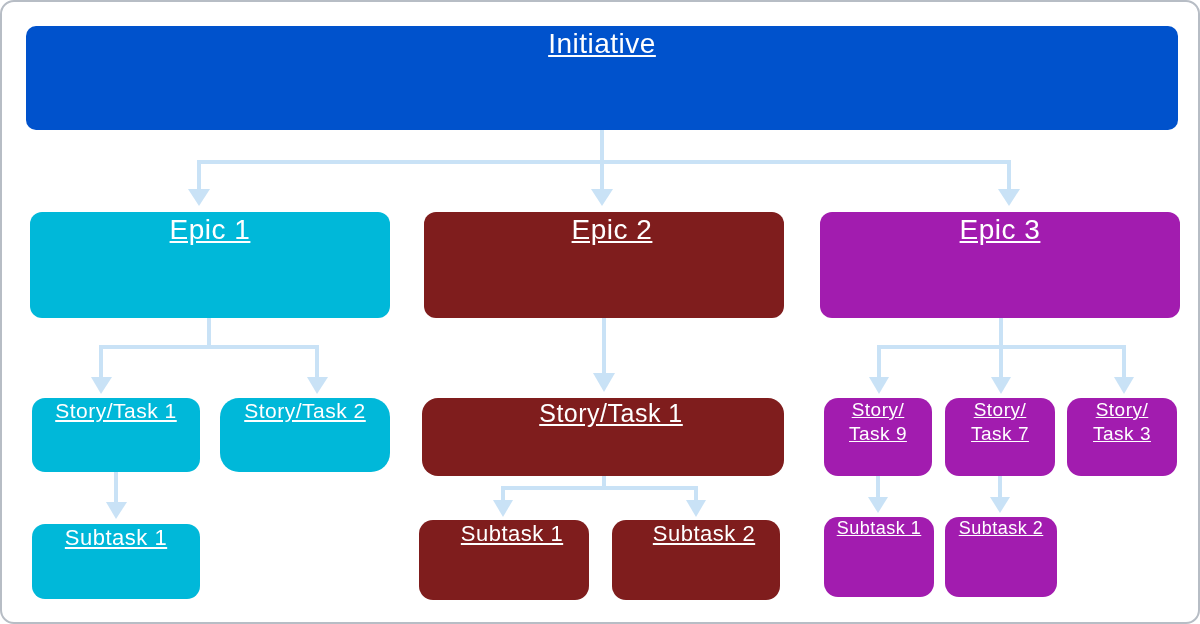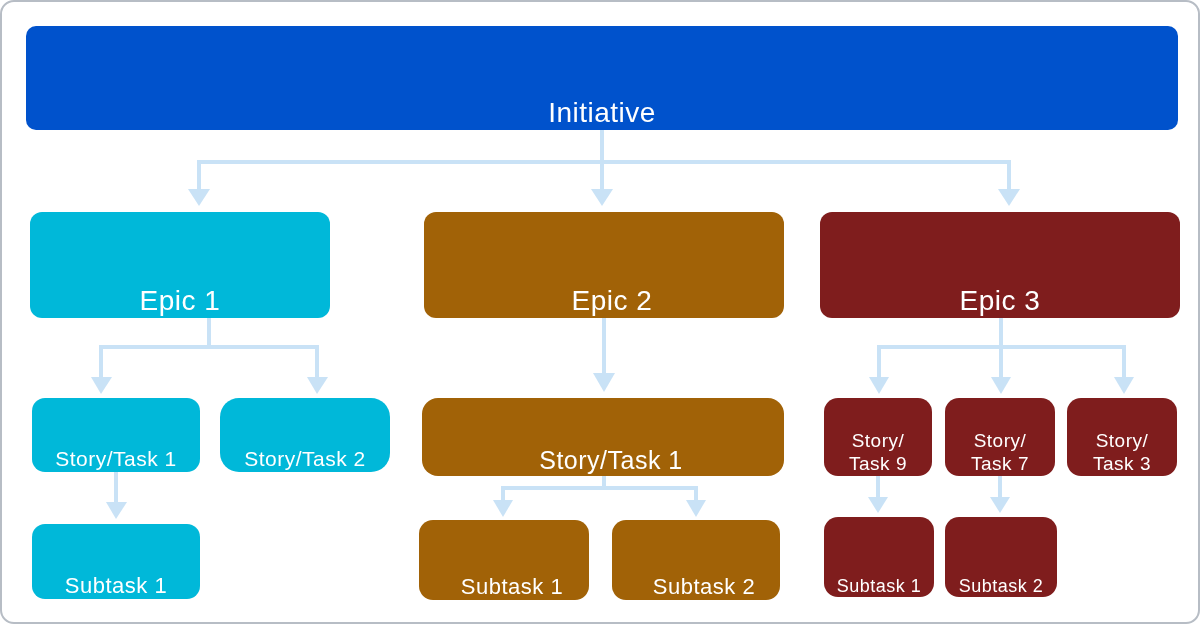--- a/index.html
+++ b/index.html
@@ -29,32 +29,33 @@
     stroke-width: 4;
     fill: none;
   }
   .connectors polygon {
     fill: #C9E2F6;
     stroke: none;
   }
   .node {
     position: absolute;
     display: flex;
-    align-items: flex-end;
+    align-items: flex-start;
     justify-content: center;
     text-align: center;
     color: #ffffff;
     letter-spacing: 0.5px;
     line-height: 1.25;
     box-sizing: border-box;
+    text-decoration: underline;
   }
   .bg-blue   { background: #0052CC; }
   .bg-cyan   { background: #00B8D9; }
-  .bg-orange { background: #a16207; padding-left: 16px; }
-  .bg-purple { background: #7f1d1d; }
+  .bg-orange { background: #7f1d1d; padding-left: 16px; }
+  .bg-purple { background: #a21caf; }
   .lbl { display: block; }
   .line { display: block; }
 </style>
 </head>
 <body>
 
 <div class="frame">
 
   <svg class="connectors" width="1200" height="624" viewBox="0 0 1200 624">
 
@@ -113,21 +114,21 @@
       <polygon points="866,495 886,495 876,511"></polygon>
       <path d="M998 474 V496"></path>
       <polygon points="988,495 1008,495 998,511"></polygon>
     </g>
   </svg>
 
   <div class="node bg-blue" style="left:24px;top:24px;width:1152px;height:104px;border-radius:10px;font-size:28px;">
     <span class="lbl">Initiative</span>
   </div>
 
-  <div class="node bg-cyan" style="left:28px;top:210px;width:300px;height:106px;border-radius:12px;font-size:28px;">
+  <div class="node bg-cyan" style="left:28px;top:210px;width:360px;height:106px;border-radius:12px;font-size:28px;">
     <span class="lbl">Epic 1</span>
   </div>
   <div class="node bg-orange" style="left:422px;top:210px;width:360px;height:106px;border-radius:12px;font-size:28px;">
     <span class="lbl">Epic 2</span>
   </div>
   <div class="node bg-purple" style="left:818px;top:210px;width:360px;height:106px;border-radius:12px;font-size:28px;">
     <span class="lbl">Epic 3</span>
   </div>
 
   <div class="node bg-cyan" style="left:30px;top:396px;width:168px;height:74px;border-radius:13px;font-size:21px;">

